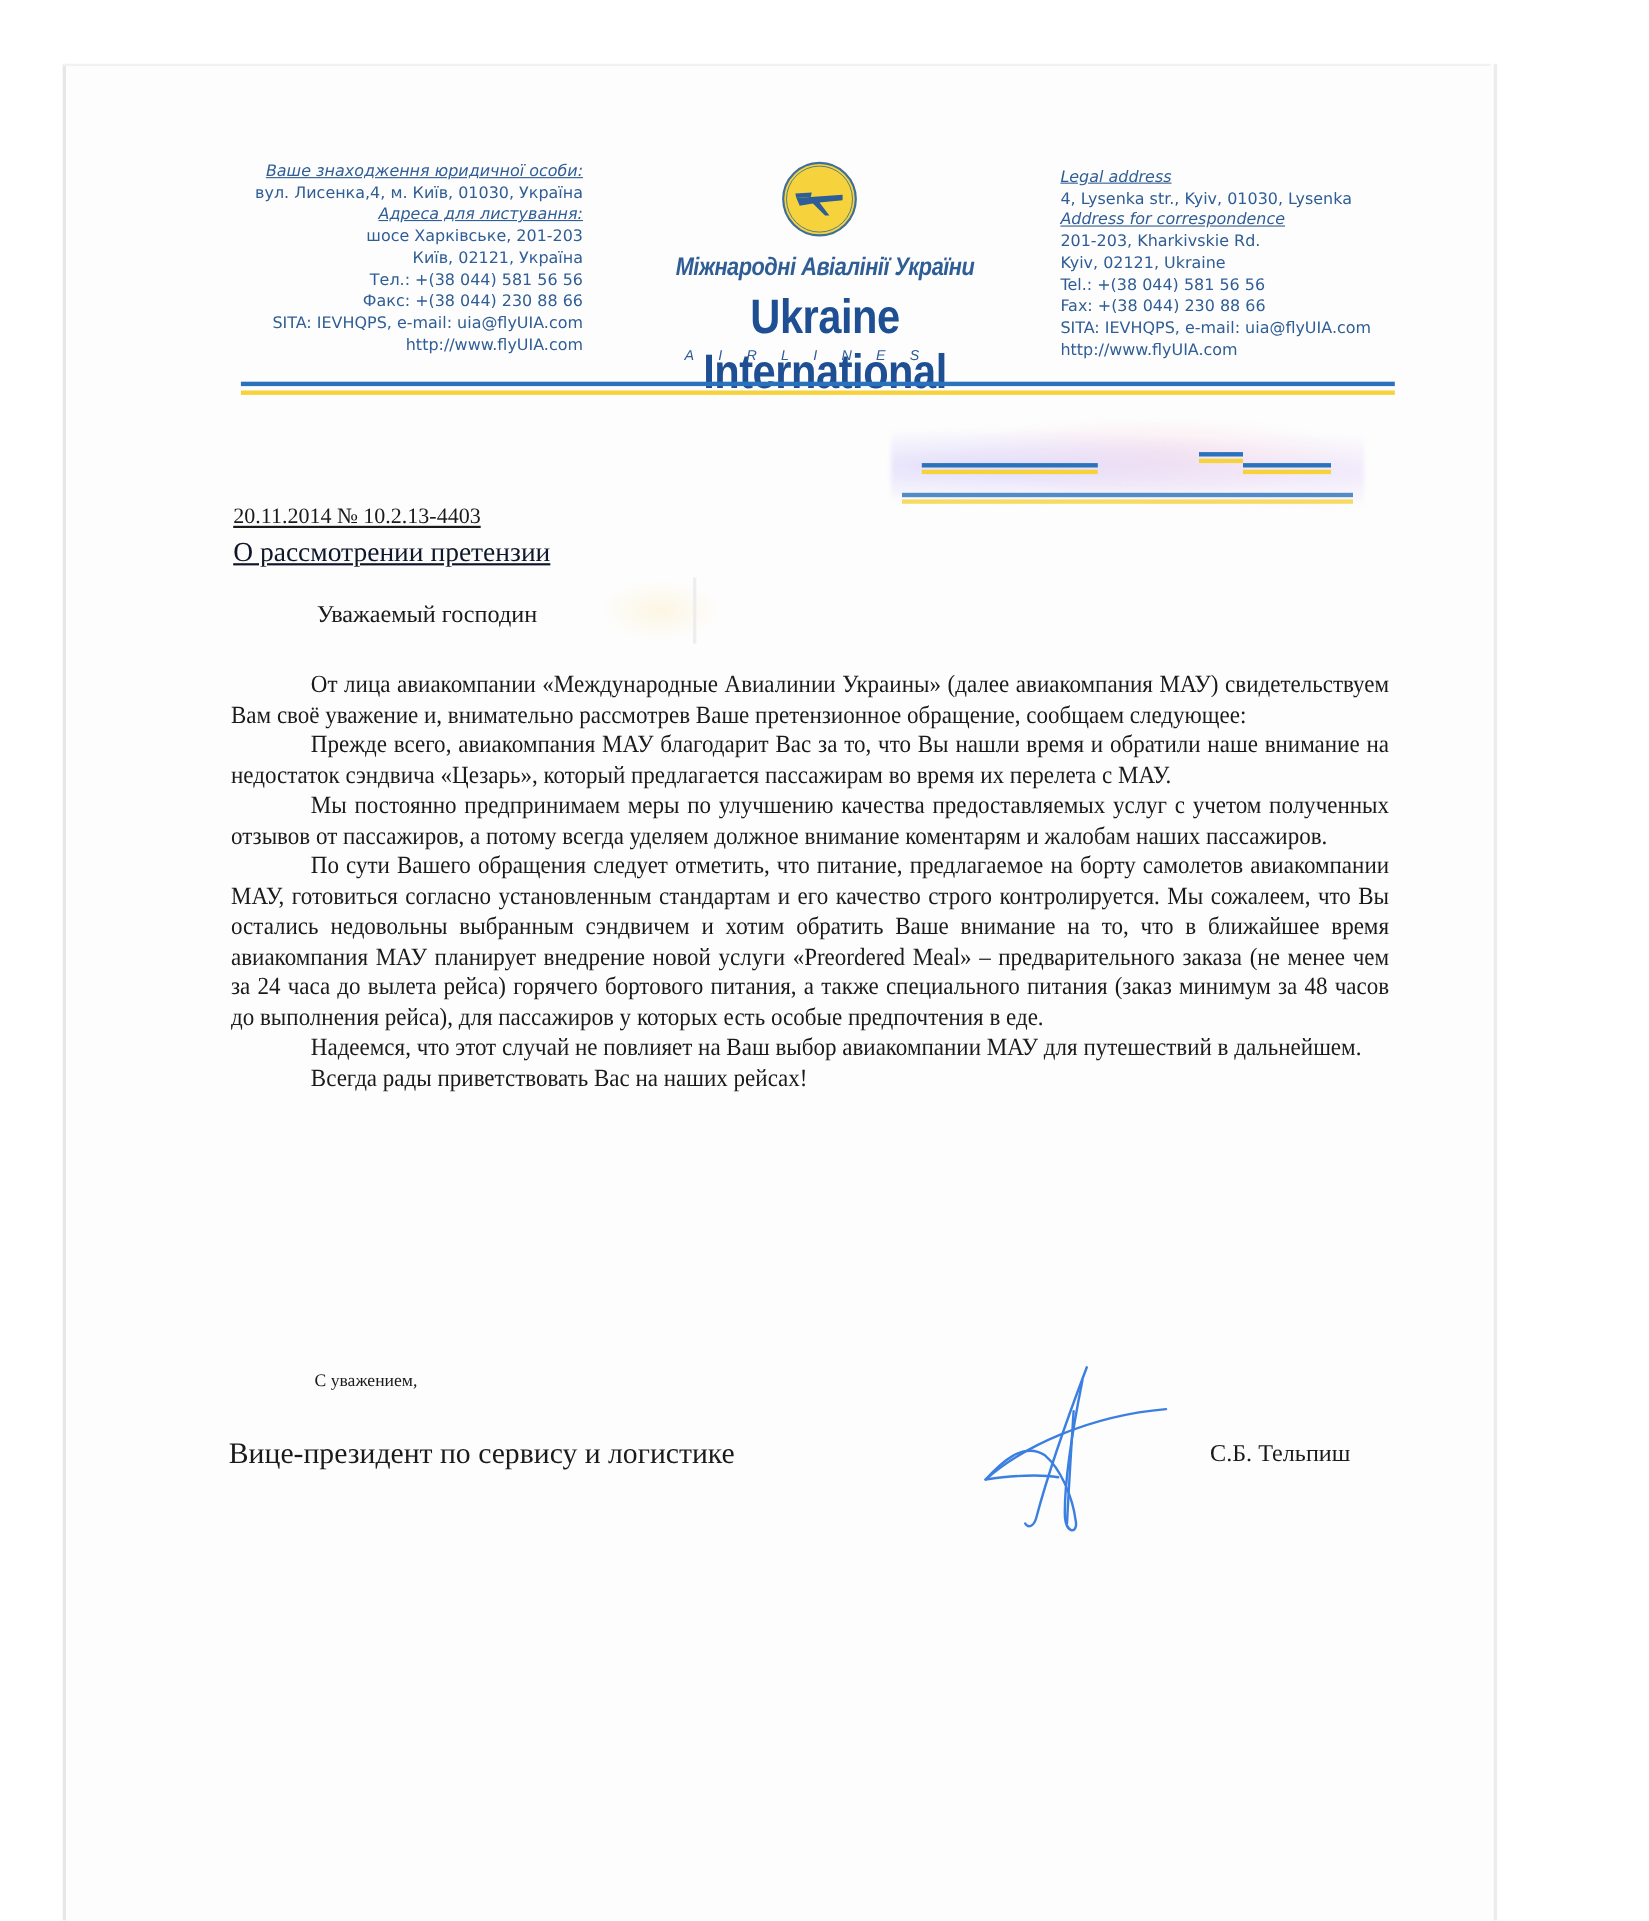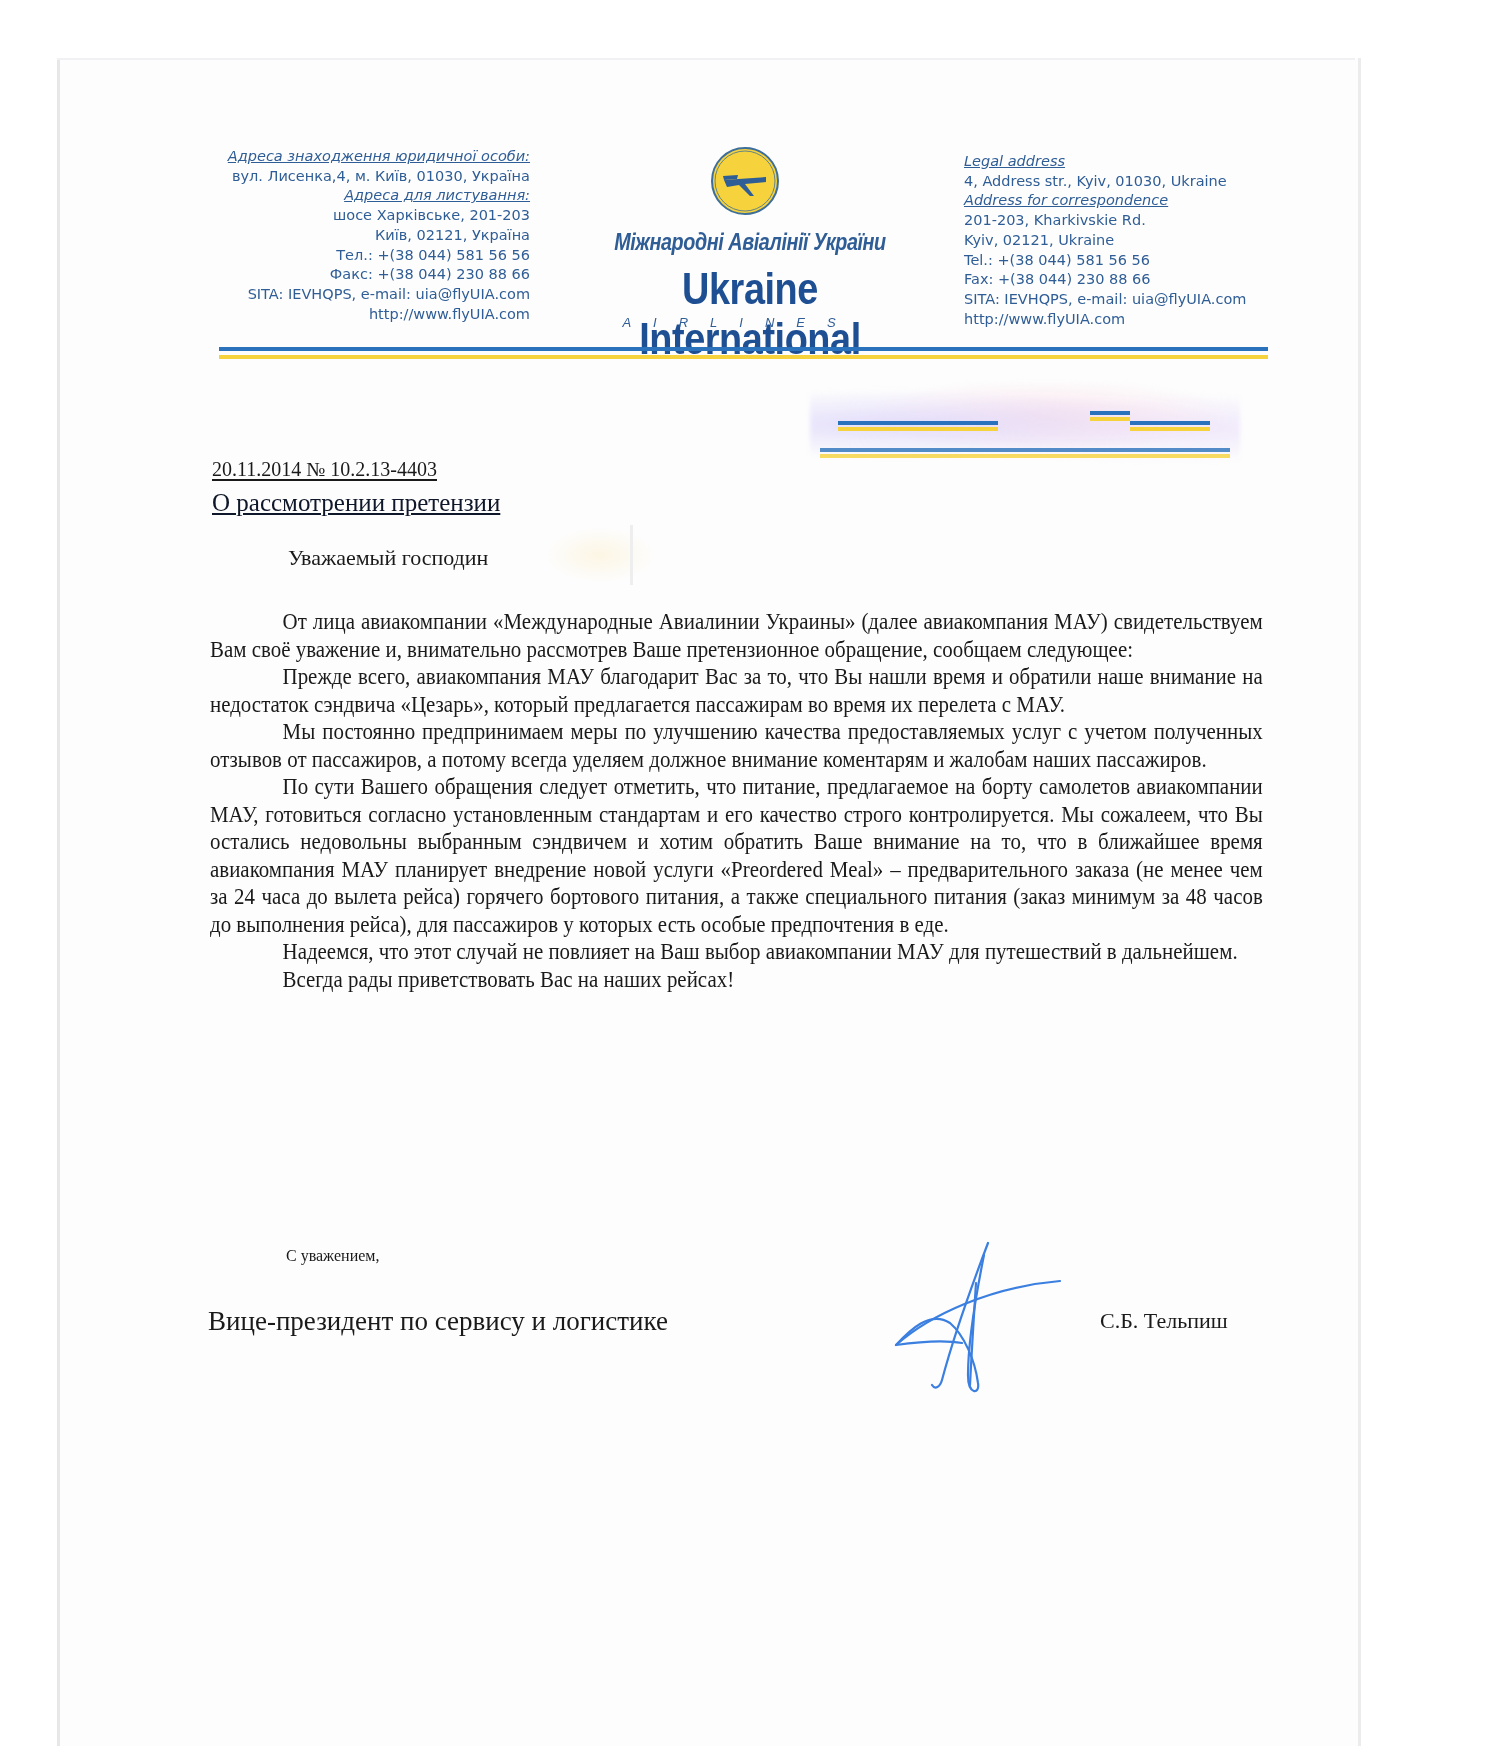--- a/index.html
+++ b/index.html
@@ -71,21 +71,21 @@
   .signature { position:absolute; left:880px; top:1235px; width:200px; height:165px; }
   .fold-mark { position:absolute; left:630px; top:525px; width:3px; height:60px; background:#eeeeee; }
 </style>
 </head>
 <body>
 
 <div class="sheet"></div>
 <div class="sheet-top"></div>
 
 <div class="hdr-text hdr-left">
-  <div class="lbl">Адреса знаходження юридичної особи:</div>
+  <div class="lbl">Ваше знаходження юридичної особи:</div>
   <div>вул. Лисенка,4, м. Київ, 01030, Україна</div>
   <div class="lbl">Адреса для листування:</div>
   <div>шосе Харківське, 201-203</div>
   <div>Київ, 02121, Україна</div>
   <div>Тел.: +(38 044) 581 56 56</div>
   <div>Факс: +(38 044) 230 88 66</div>
   <div>SITA: IEVHQPS, e-mail: uia@flyUIA.com</div>
   <div>http://www.flyUIA.com</div>
 </div>
 
@@ -94,21 +94,21 @@
   <circle cx="35" cy="35" r="30" fill="none" stroke="#3d6f9a" stroke-width="0.8"></circle>
   <path d="M14 34 L56 31 L56 36 L35 38 L44 50 L40 50 L29 39 L17 41 Z" fill="#2f5d96"></path>
   <path d="M13 30 L28 29 L27 33 L14 34 Z" fill="#2f5d96"></path>
 </svg>
 <div class="brand-ua">Міжнародні Авіалінії України</div>
 <div class="brand-en">Ukraine International</div>
 <div class="brand-airlines">AIRLINES</div>
 
 <div class="hdr-text hdr-right">
   <div class="lbl">Legal address</div>
-  <div>4, Address str., Kyiv, 01030, Ukraine</div>
+  <div>4, Lysenka str., Kyiv, 01030, Lysenka</div>
   <div class="lbl">Address for correspondence</div>
   <div>201-203, Kharkivskie Rd.</div>
   <div>Kyiv, 02121, Ukraine</div>
   <div>Tel.: +(38 044) 581 56 56</div>
   <div>Fax: +(38 044) 230 88 66</div>
   <div>SITA: IEVHQPS, e-mail: uia@flyUIA.com</div>
   <div>http://www.flyUIA.com</div>
 </div>
 
 <div class="stripe-blue"></div>

